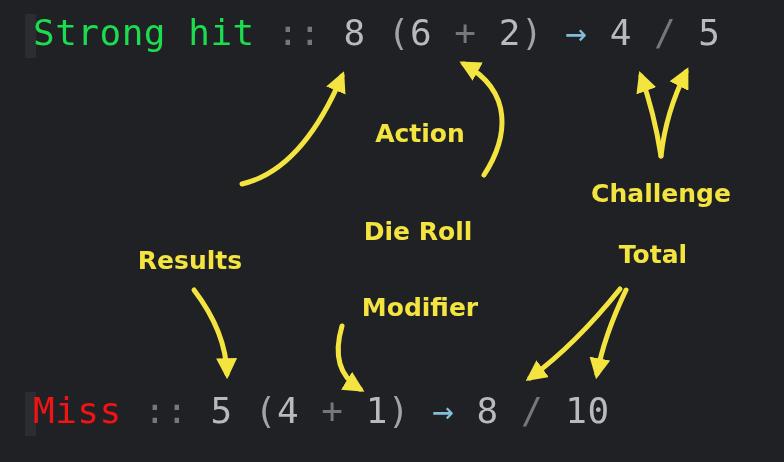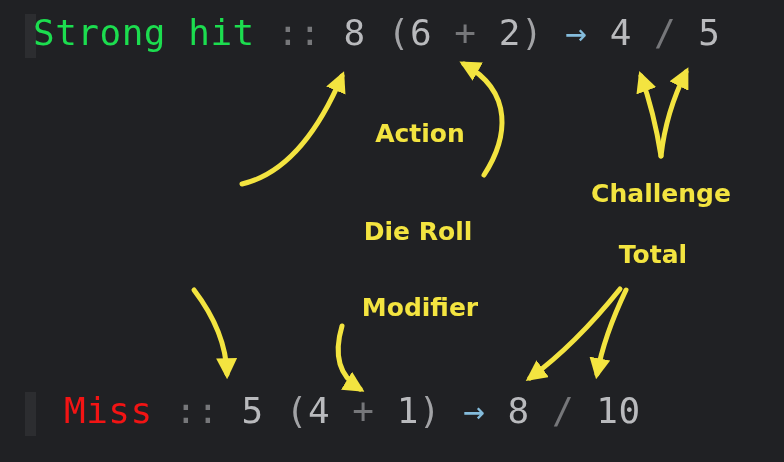--- a/index.html
+++ b/index.html
@@ -16,21 +16,21 @@
     left: 33px;
     white-space: pre;
     font-size: 36px;
     letter-spacing: 0.5px;
     line-height: 46px;
     font-family: "DejaVu Sans Mono", monospace;
   }
   #line-strong-hit { top: 10px; }
   #line-miss { top: 388px; }
   .seg-green { color: var(--green); }
-  .seg-red   { color: var(--red); margin-left: 31px; }
+  .seg-red   { color: var(--red); }
   .seg-num   { color: var(--num); }
   .seg-paren { color: var(--paren); }
   .seg-op    { color: var(--op); }
   .seg-blue  { color: var(--blue); }
   .cursor-block {
     position: absolute;
     width: 11px;
     height: 44px;
     background: var(--cursor, #2c2d30);
   }
@@ -86,19 +86,20 @@
     <path class="arrow" d="M242,184 Q302,170 342,76" marker-end="url(#ahead)"></path>
     <path class="arrow" d="M484,175 C508,138 514,92 464,64" marker-end="url(#ahead)"></path>
     <path class="arrow" d="M661,156 Q654,112 641,76" marker-end="url(#ahead)"></path>
     <path class="arrow" d="M661,156 Q666,112 686,72" marker-end="url(#ahead)"></path>
     <path class="arrow" d="M194,290 Q226,332 227,374" marker-end="url(#ahead)"></path>
     <path class="arrow" d="M342,326 Q329,370 360,389" marker-end="url(#ahead)"></path>
     <path class="arrow" d="M620,289 Q575,345 530,378" marker-end="url(#ahead)"></path>
     <path class="arrow" d="M626,290 Q604,336 597,374" marker-end="url(#ahead)"></path>
   </svg>
 
+  <div id="label-results" class="hand-label">Results</div>
   <div id="label-action" class="hand-label">Action</div>
   <div id="label-die-roll" class="hand-label">Die Roll</div>
   <div id="label-challenge" class="hand-label">Challenge</div>
   <div id="label-dice" class="hand-label">Total</div>
   <div id="label-modifier" class="hand-label">Modifier</div>
 
 </div>
 
 </body></html>

